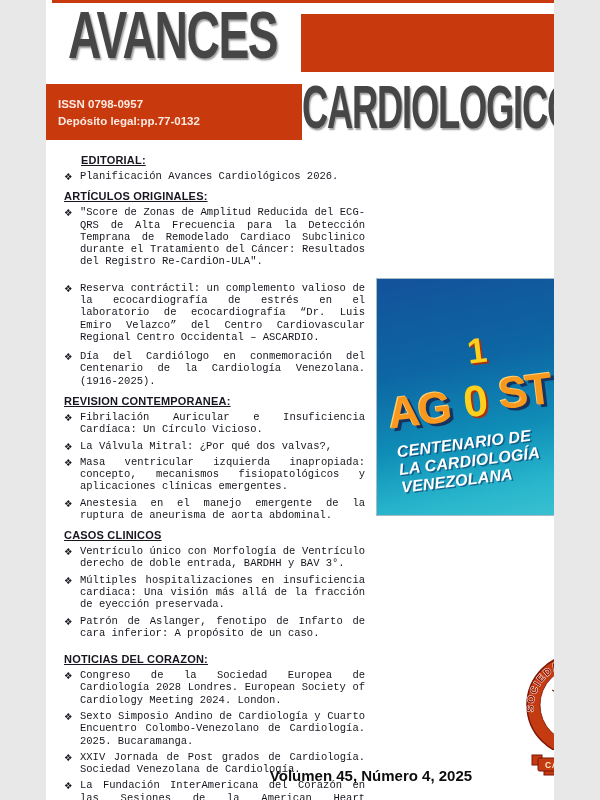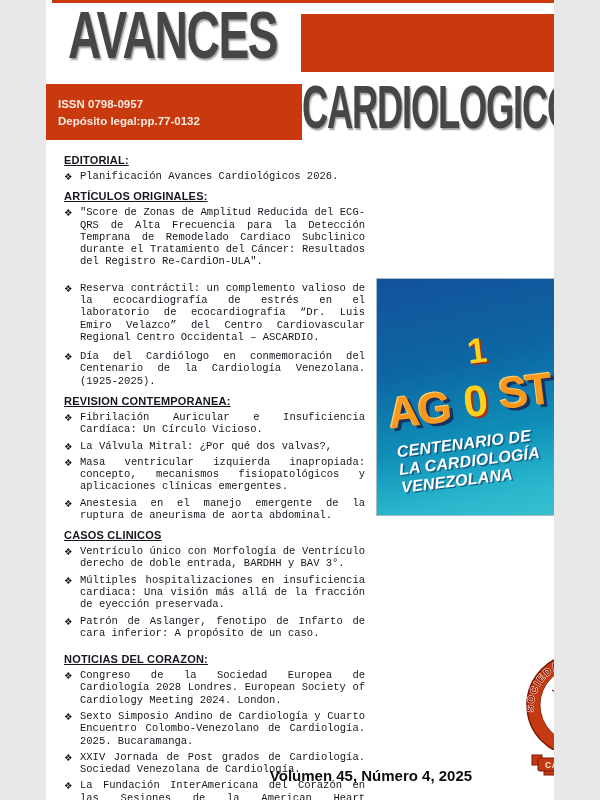--- a/index.html
+++ b/index.html
@@ -75,21 +75,21 @@
     <div>ISSN 0798-0957</div>
     <div>Depósito legal:pp.77-0132</div>
   </div>
 
   <div class="title-cardio">CARDIOLOGICOS</div>
 
 
   <div class="toc">
 
     <div class="sec">
-      <div class="h" style="margin-top:0;">EDITORIAL:</div>
+      <div class="h" style="margin-top:0;margin-left:17px;">EDITORIAL:</div>
       <div class="it">
         <span class="blt">❖</span>
         <span class="tx">Planificación Avances Cardiológicos 2026.</span>
       </div>
     </div>
 
     <div class="sec">
       <div class="h">ARTÍCULOS ORIGINALES:</div>
       <div class="it">
         <span class="blt">❖</span>
@@ -97,21 +97,21 @@
       </div>
       <div class="it gap-lg">
         <span class="blt">❖</span>
         <span class="tx">Reserva contráctil: un complemento valioso de la ecocardiografía de estrés en el laboratorio de ecocardiografía “Dr. Luis Emiro Velazco” del Centro Cardiovascular Regional Centro Occidental – ASCARDIO.</span>
       </div>
     </div>
 
     <div class="sec">
       <div class="it">
         <span class="blt">❖</span>
-        <span class="tx">Día del Cardiólogo en conmemoración del Centenario de la Cardiología Venezolana. (1925-2025).</span>
+        <span class="tx">Día del Cardiólogo en conmemoración del Centenario de la Cardiología Venezolana. (1916-2025).</span>
       </div>
     </div>
 
     <div class="sec">
       <div class="h">REVISION CONTEMPORANEA:</div>
       <div class="it">
         <span class="blt">❖</span>
         <span class="tx">Fibrilación Auricular e Insuficiencia Cardíaca: Un Círculo Vicioso.</span>
       </div>
       <div class="it">

